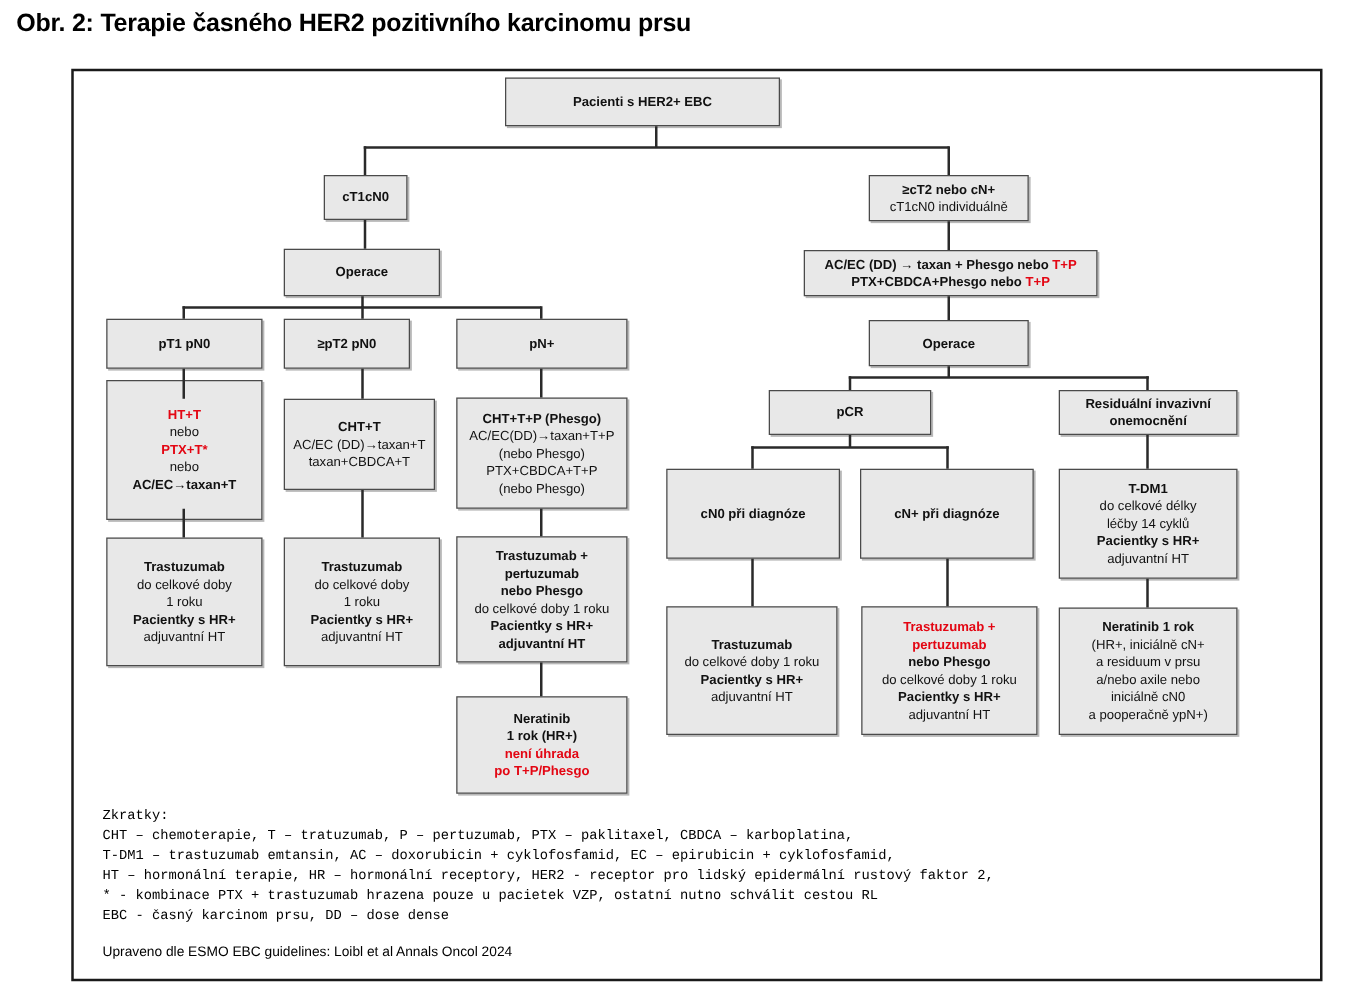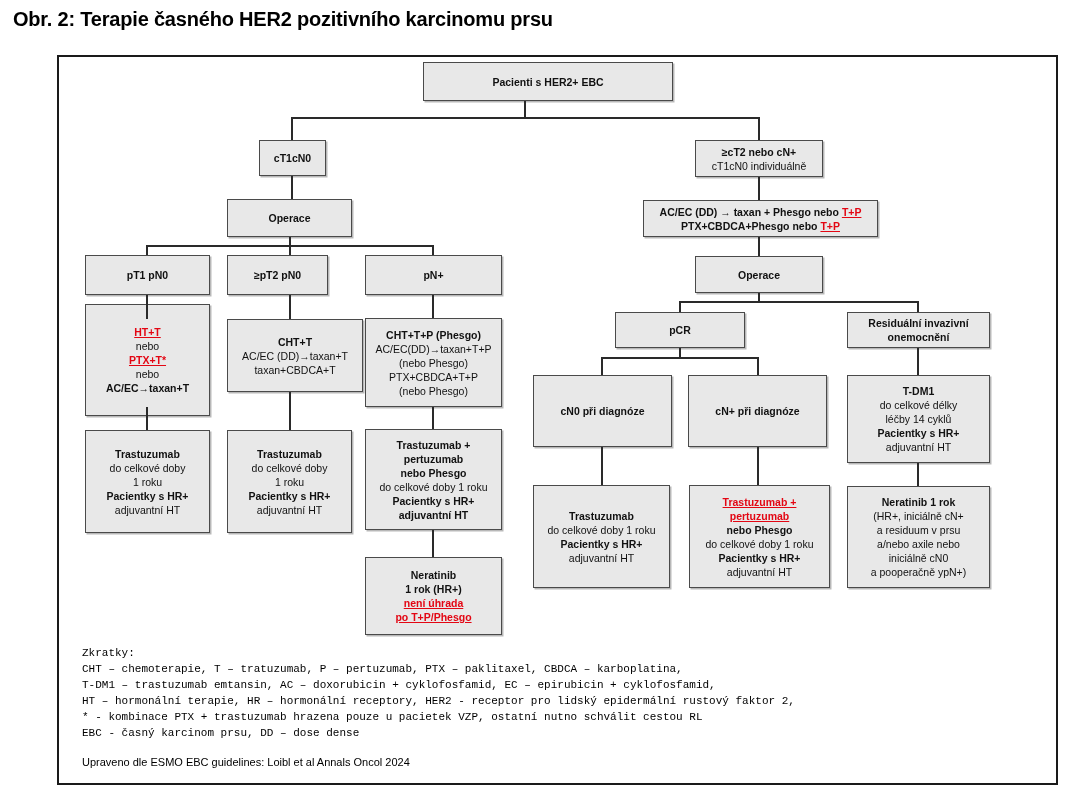--- a/index.html
+++ b/index.html
@@ -4,34 +4,34 @@
 <style>
   html,body{margin:0;padding:0;background:#ffffff;}
   body{width:1078px;height:806px;position:relative;font-family:"Liberation Sans",sans-serif;color:#111;overflow:hidden;}
   .title{position:absolute;left:13px;top:8px;font-size:20px;font-weight:bold;color:#000;letter-spacing:-0.2px;}
   .frame{position:absolute;left:57px;top:55px;width:997px;height:726px;border:2px solid #1a1a1a;background:#fff;}
   .box{position:absolute;background:#e8e8e8;border:1.5px solid #4a4a4a;box-shadow:1.5px 1.5px 0 rgba(0,0,0,0.28);
        display:flex;flex-direction:column;align-items:center;justify-content:center;
        font-size:10.5px;line-height:14px;text-align:center;box-sizing:border-box;}
   .ln{white-space:nowrap;display:block;}
   .b{font-weight:bold;}
-  .r{color:#e30613;text-decoration:underline;}
+  .r{color:#e30613;}
   .vl{position:absolute;width:1.5px;background:#2a2a2a;}
   .hl{position:absolute;height:1.5px;background:#2a2a2a;}
   .footnotes{position:absolute;left:82px;top:645px;font-size:11px;line-height:16px;color:#000;font-family:Liberation Mono, monospace;}
   .credit{position:absolute;left:82px;top:756px;font-size:11px;color:#000;}
 </style>
 </head>
 <body>
 
 <div class="title">Obr. 2: Terapie časného HER2 pozitivního karcinomu prsu</div>
 
 <div class="frame"></div>
 
-<div class="box" style="left:423px;top:62px;width:250px;height:39px">
+<div class="box" style="left:404px;top:62px;width:220px;height:39px">
   <span class="ln b">Pacienti s HER2+ EBC</span>
 </div>
 
 <div class="box" style="left:259px;top:140px;width:67px;height:36px">
   <span class="ln b">cT1cN0</span>
 </div>
 
 <div class="box" style="left:227px;top:199px;width:125px;height:38px">
   <span class="ln b">Operace</span>
 </div>
@@ -47,21 +47,21 @@
 </div>
 
 <div class="box" style="left:85px;top:304px;width:125px;height:112px">
   <span class="ln b r">HT+T</span>
   <span class="ln">nebo</span>
   <span class="ln b r">PTX+T*</span>
   <span class="ln">nebo</span>
   <span class="ln b">AC/EC→taxan+T</span>
 </div>
 
-<div class="box" style="left:227px;top:319px;width:136px;height:73px">
+<div class="box" style="left:227px;top:319px;width:121px;height:73px">
   <span class="ln b">CHT+T</span>
   <span class="ln">AC/EC (DD)→taxan+T</span>
   <span class="ln">taxan+CBDCA+T</span>
 </div>
 
 <div class="box" style="left:365px;top:318px;width:137px;height:89px">
   <span class="ln b">CHT+T+P (Phesgo)</span>
   <span class="ln">AC/EC(DD)→taxan+T+P</span>
   <span class="ln">(nebo Phesgo)</span>
   <span class="ln">PTX+CBDCA+T+P</span>

